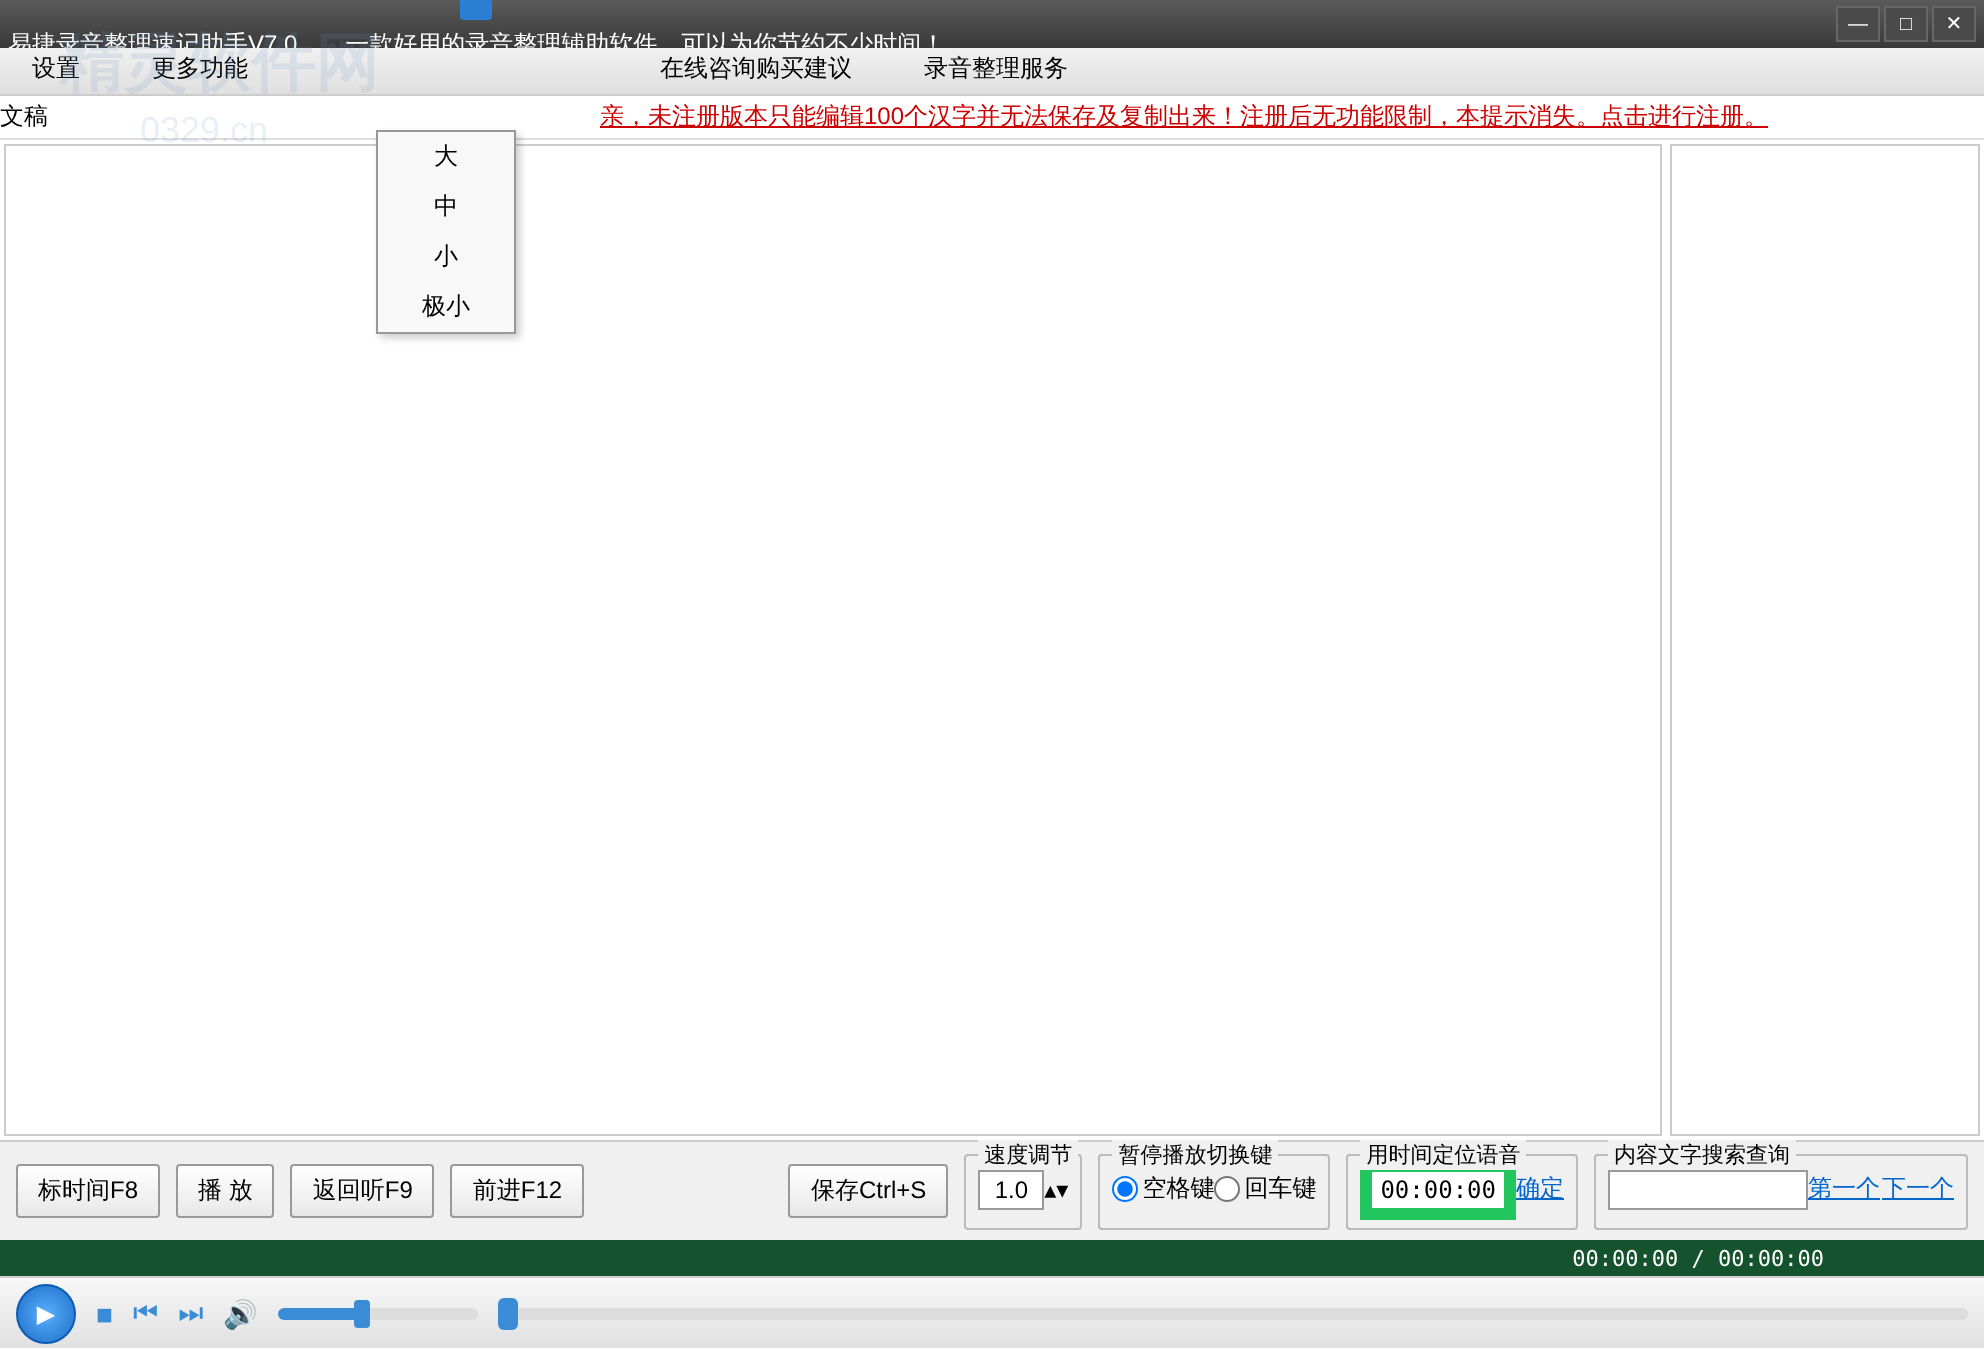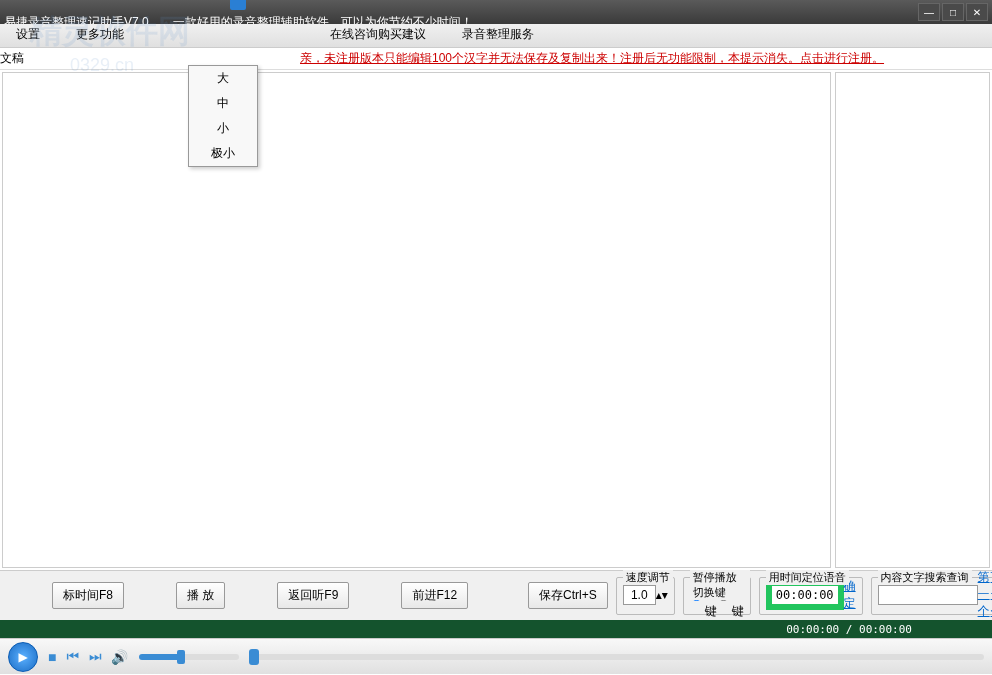--- a/index.html
+++ b/index.html
@@ -29,21 +29,21 @@
     .dropdown-item.highlighted { background: #d0e0f0; }
     
     .submenu { position: absolute; top: 65px; left: 188px; width: 70px; background: #f8f8f8; border: 1px solid #999; box-shadow: 2px 2px 4px rgba(0,0,0,0.2); z-index: 51; }
     .submenu-item { padding: 4px 8px; text-align: center; cursor: pointer; }
     
     .main-area { height: 500px; display: flex; background: #fff; }
     .editor-area { flex: 1; background: #fff; border: 1px solid #ccc; margin: 2px; }
     .side-panel { width: 155px; background: #fff; border: 1px solid #ccc; margin: 2px; }
     
     .controls-bar { height: 50px; background: #f0f0f0; display: flex; align-items: center; padding: 4px 8px; gap: 8px; border-top: 1px solid #ccc; }
-    .btn { background: linear-gradient(to bottom, #fff, #e8e8e8); border: 1px solid #999; padding: 4px 10px; cursor: pointer; border-radius: 2px; white-space: nowrap; margin-left: 44px; }
+    .btn { background: linear-gradient(to bottom, #fff, #e8e8e8); border: 1px solid #999; padding: 4px 10px; cursor: pointer; border-radius: 2px; white-space: nowrap; }
     
     .control-group { border: 1px solid #bbb; border-radius: 2px; padding: 2px 6px 4px; position: relative; display: flex; align-items: center; gap: 0; height: 38px; }
     .control-group-title { position: absolute; top: -8px; left: 6px; background: #f0f0f0; padding: 0 3px; font-size: 11px; }
     .spinner { width: 33px; height: 20px; border: 1px solid #999; background: #fff; text-align: center; }
     .radio-label { display: flex; align-items: center; gap: 2px; }
     .time-display { background: #fff; border: 6px solid #22c55e; padding: 2px 4px; font-family: monospace; }
     .link-btn { color: #06c; cursor: pointer; text-decoration: underline; }
     .search-input { width: 100px; height: 20px; border: 1px solid #999; }
     .nav-links { display: flex; flex-direction: row; gap: 1px; }
     

